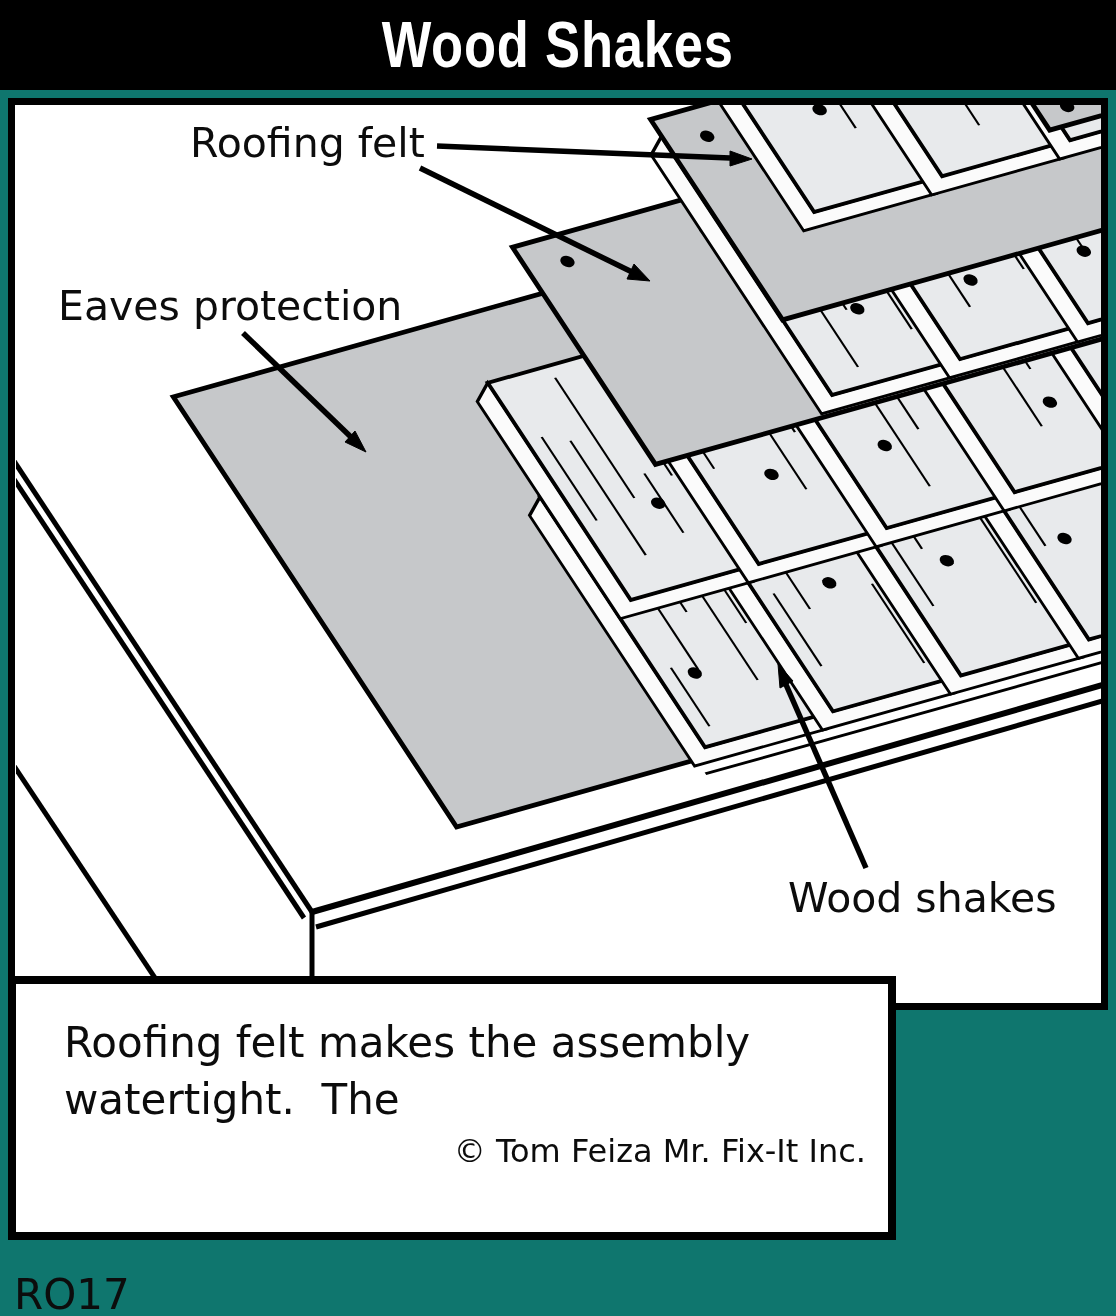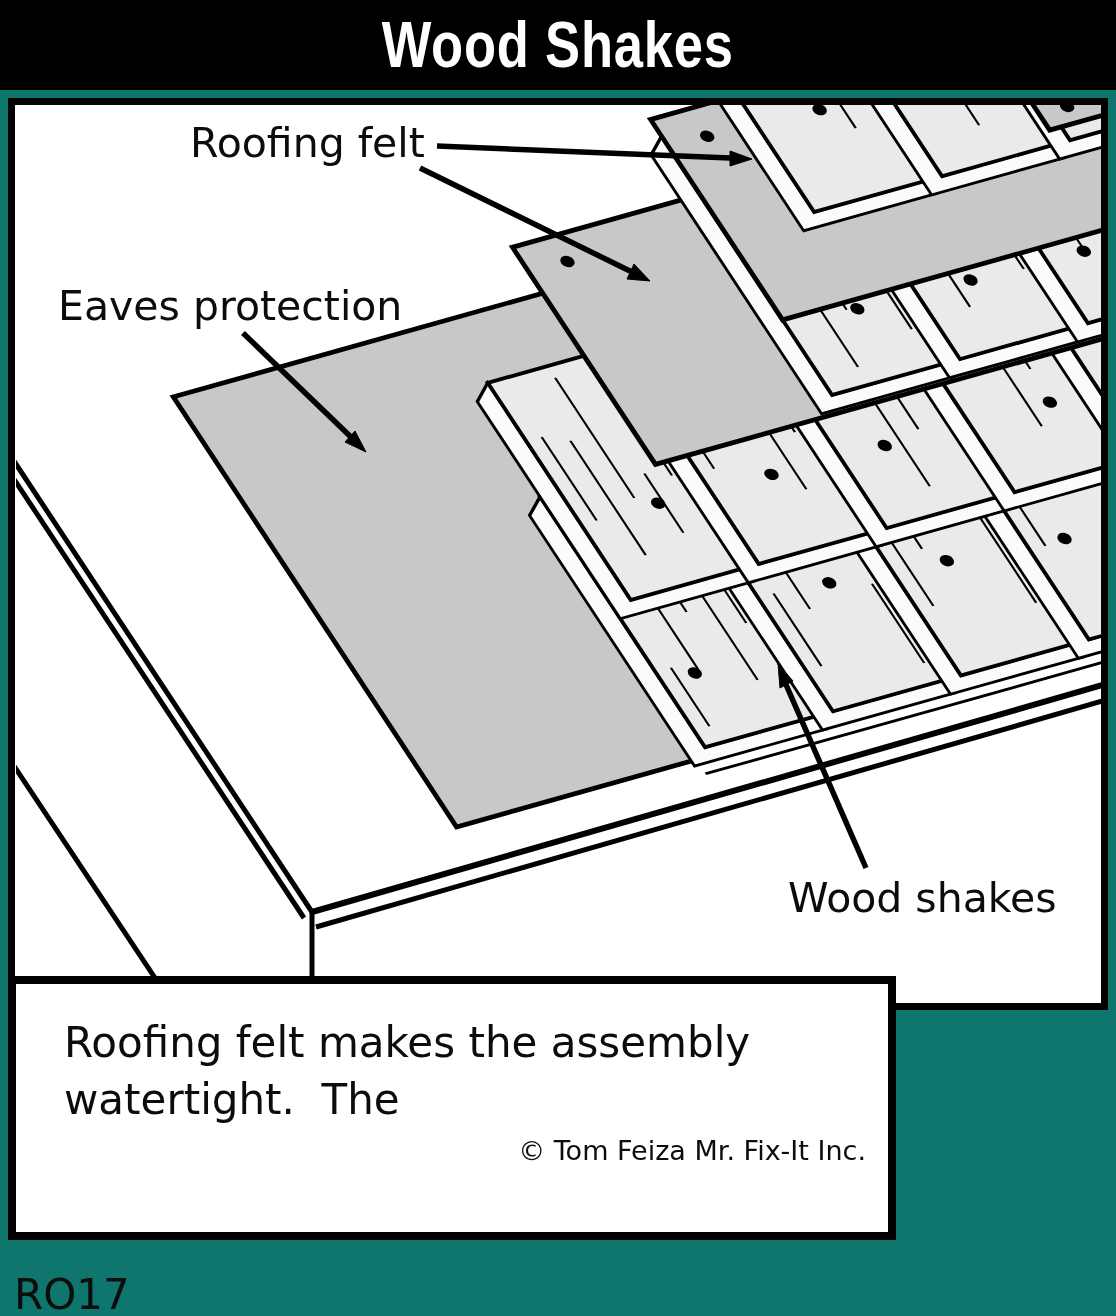--- a/index.html
+++ b/index.html
@@ -7,21 +7,21 @@
         font-family:"DejaVu Sans",sans-serif;color:#0c0c0c;}
   .title-bar{position:absolute;left:0;top:0;width:1116px;height:90px;background:#000;
              display:flex;align-items:center;justify-content:center;}
   .title-text{color:#fff;font-family:"Liberation Sans",sans-serif;font-weight:bold;
               font-size:64px;transform:scaleX(0.82);white-space:nowrap;letter-spacing:1px;}
   .illu{position:absolute;left:0;top:90px;}
   .caption-box{position:absolute;left:8px;top:960px;width:888px;height:264px;
                box-sizing:border-box;background:#fff;border:8px solid #000;
                padding:30px 18px 0 48px;font-size:42px;line-height:57px;margin-top:16px;}
   .caption-line{display:block;white-space:pre-wrap;}
-  .credit{text-align:right;font-size:27px;line-height:34px;margin-top:6px;padding-right:4px;}
+  .credit{text-align:right;font-size:32px;line-height:34px;margin-top:6px;padding-right:4px;}
   .fig-code{position:absolute;left:14px;top:1270px;font-size:42px;}
   svg text{font-family:"DejaVu Sans",sans-serif;fill:#0c0c0c;}
 </style>
 </head>
 <body>
 
 <div class="page">
 
   <div class="title-bar">
     <div class="title-text">Wood Shakes</div>

